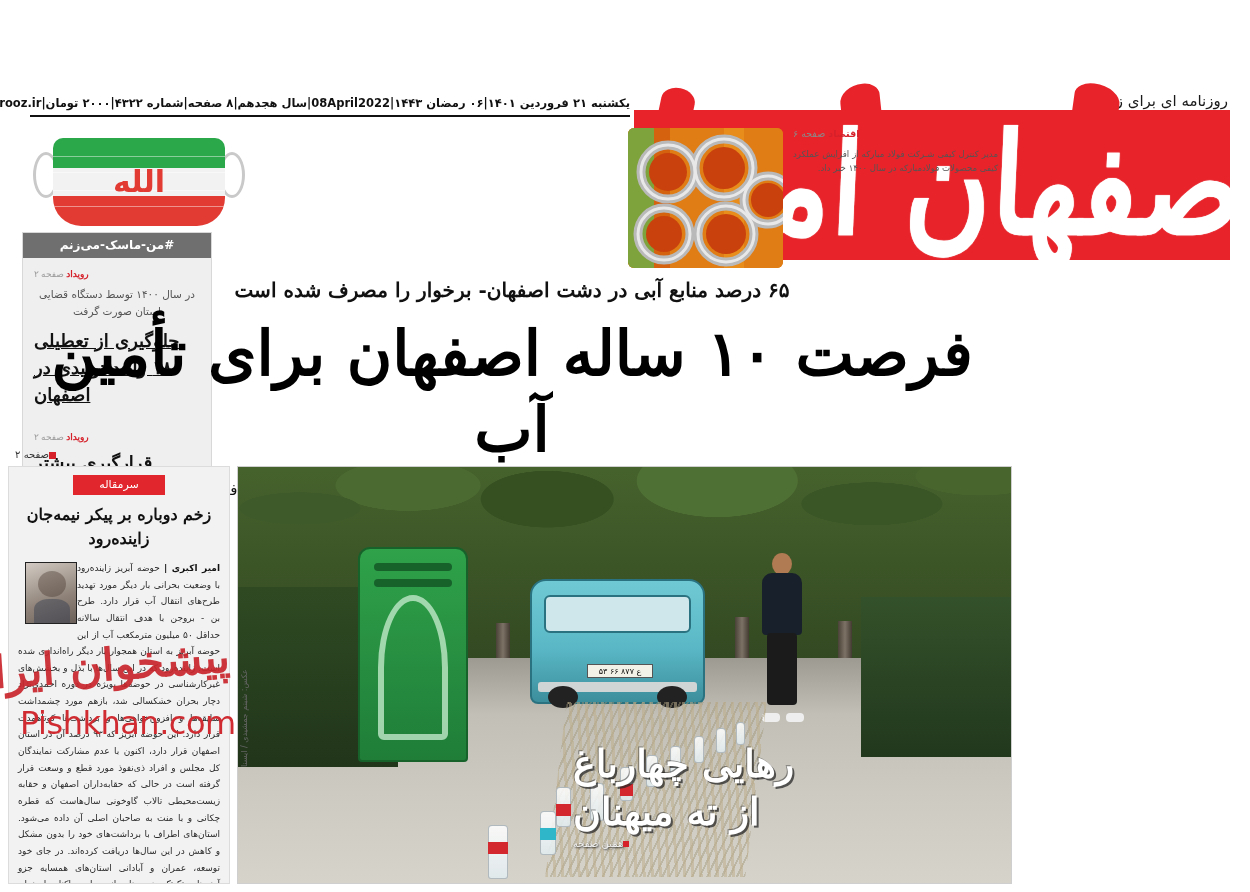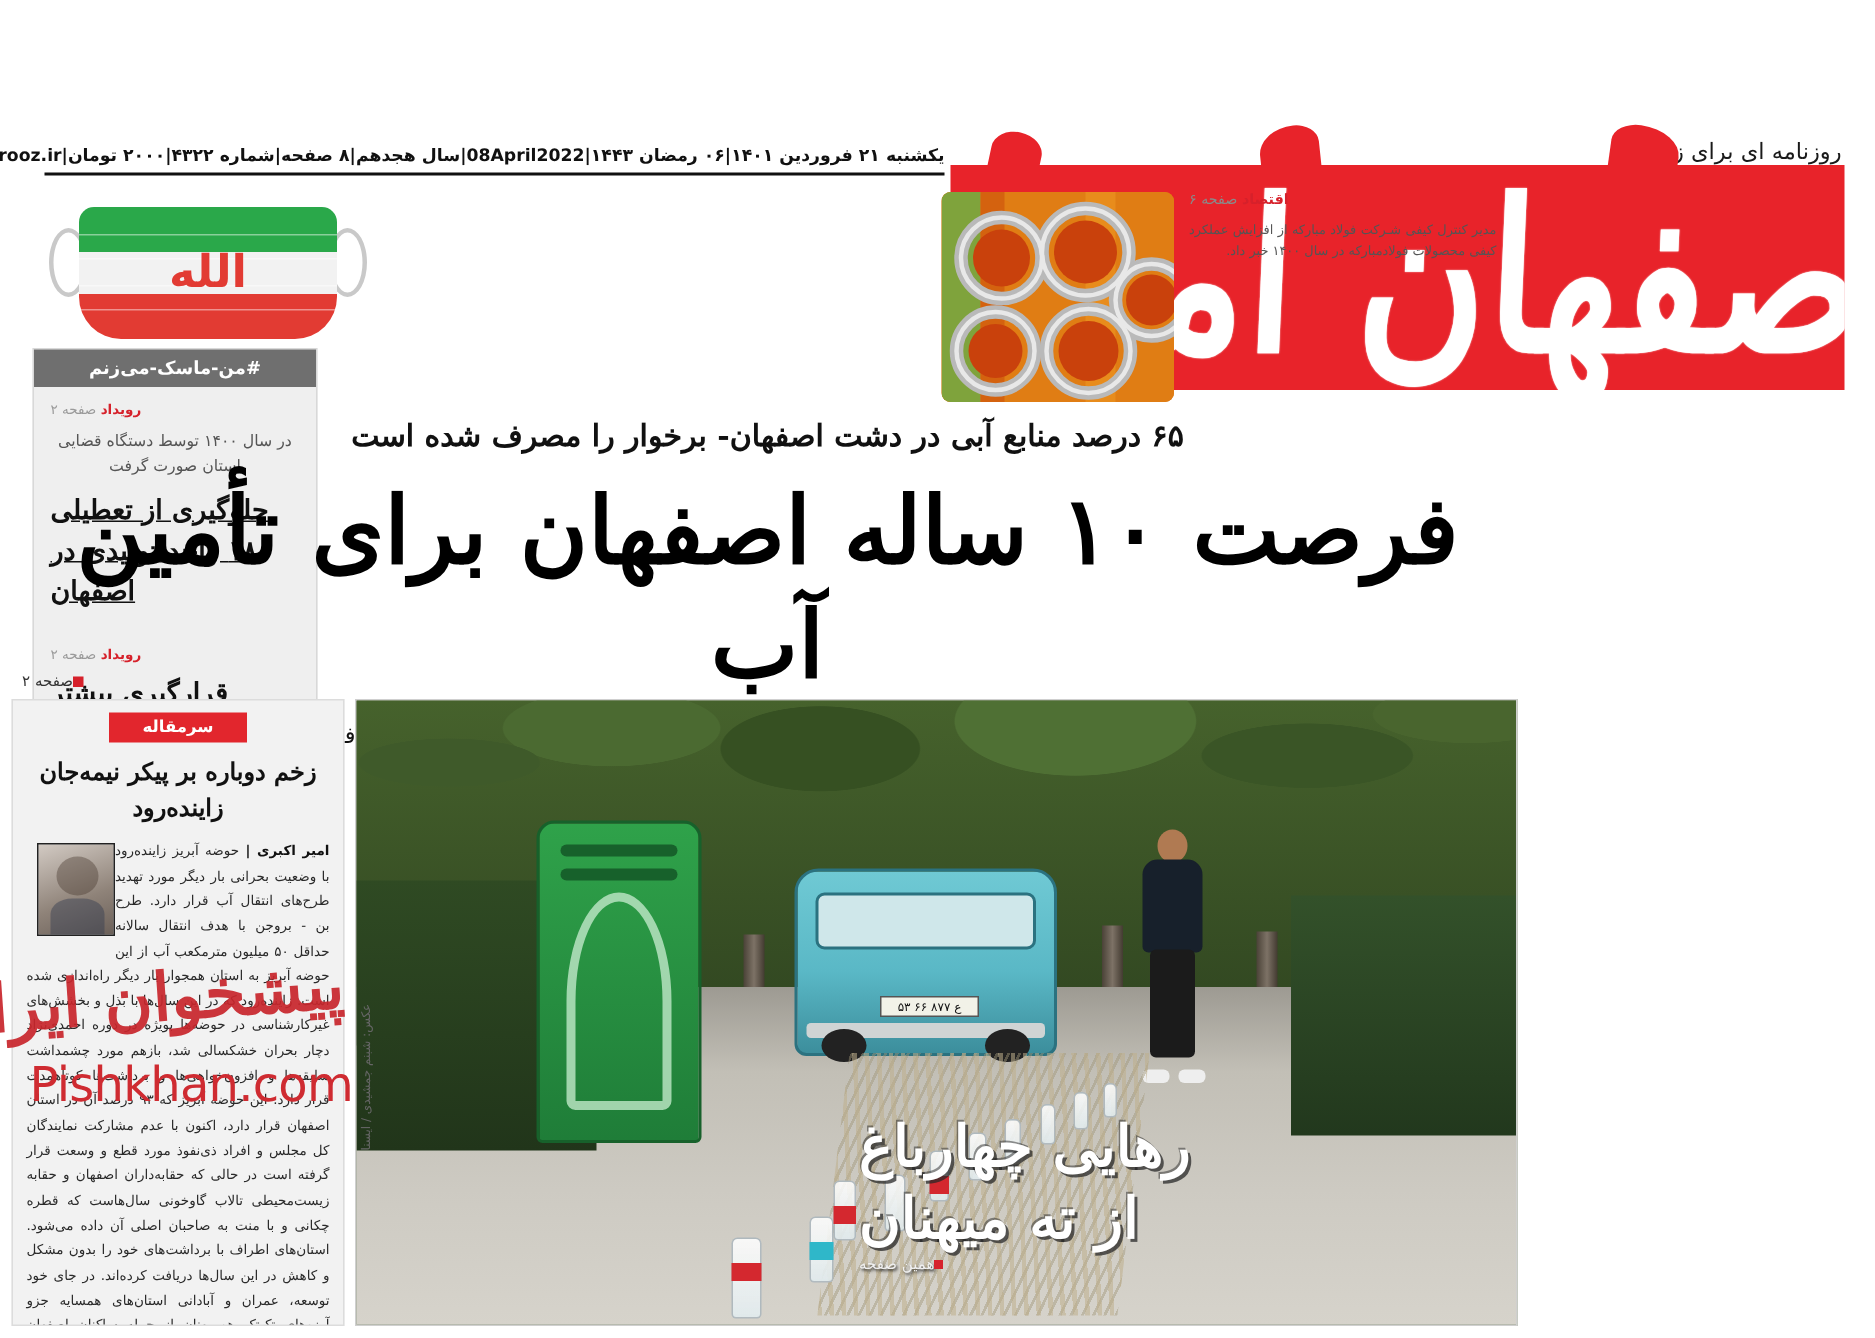--- a/index.html
+++ b/index.html
@@ -173,20 +173,21 @@
     font-weight: 700;
     padding: 5px 0 6px;
     letter-spacing: .4px;
   }
   .side-item { padding: 11px 11px 4px; }
   .side-tag {
     text-align: left;
     font-size: 9px;
     color: #9a9a9a;
     margin-bottom: 7px;
+    font-family: Liberation Serif, serif;
   }
   .side-tag b { color: #d6212b; font-weight: 700; }
   .side-lead {
     font-size: 10.5px;
     color: #555;
     line-height: 1.6;
     text-align: center;
     margin-bottom: 7px;
   }
   .side-title {
@@ -362,21 +363,21 @@
     top: 466px; left: 8px;
     width: 222px; height: 418px;
     background: #f2f2f2;
     border: 1px solid #dcdcdc;
     padding: 8px 9px;
     direction: rtl;
     overflow: hidden;
   }
   .ed-banner {
     background:#e2262d; color:#fff; text-align:center;
-    font-size:11px; font-weight:700; padding:3px 0 4px;
+    font-size:11px; font-weight:400; padding:3px 0 4px;
     width: 92px; margin: 0 auto 8px;
   }
   .ed-title {
     font-family:"DejaVu Serif","Liberation Serif",serif;
     font-size:16px; font-weight:700; color:#111;
     text-align:center; line-height:1.5; margin-bottom:9px;
   }
   .ed-photo {
     float:left; margin:2px 0 4px 7px;
     width:52px; height:62px; border:1px solid #222;

